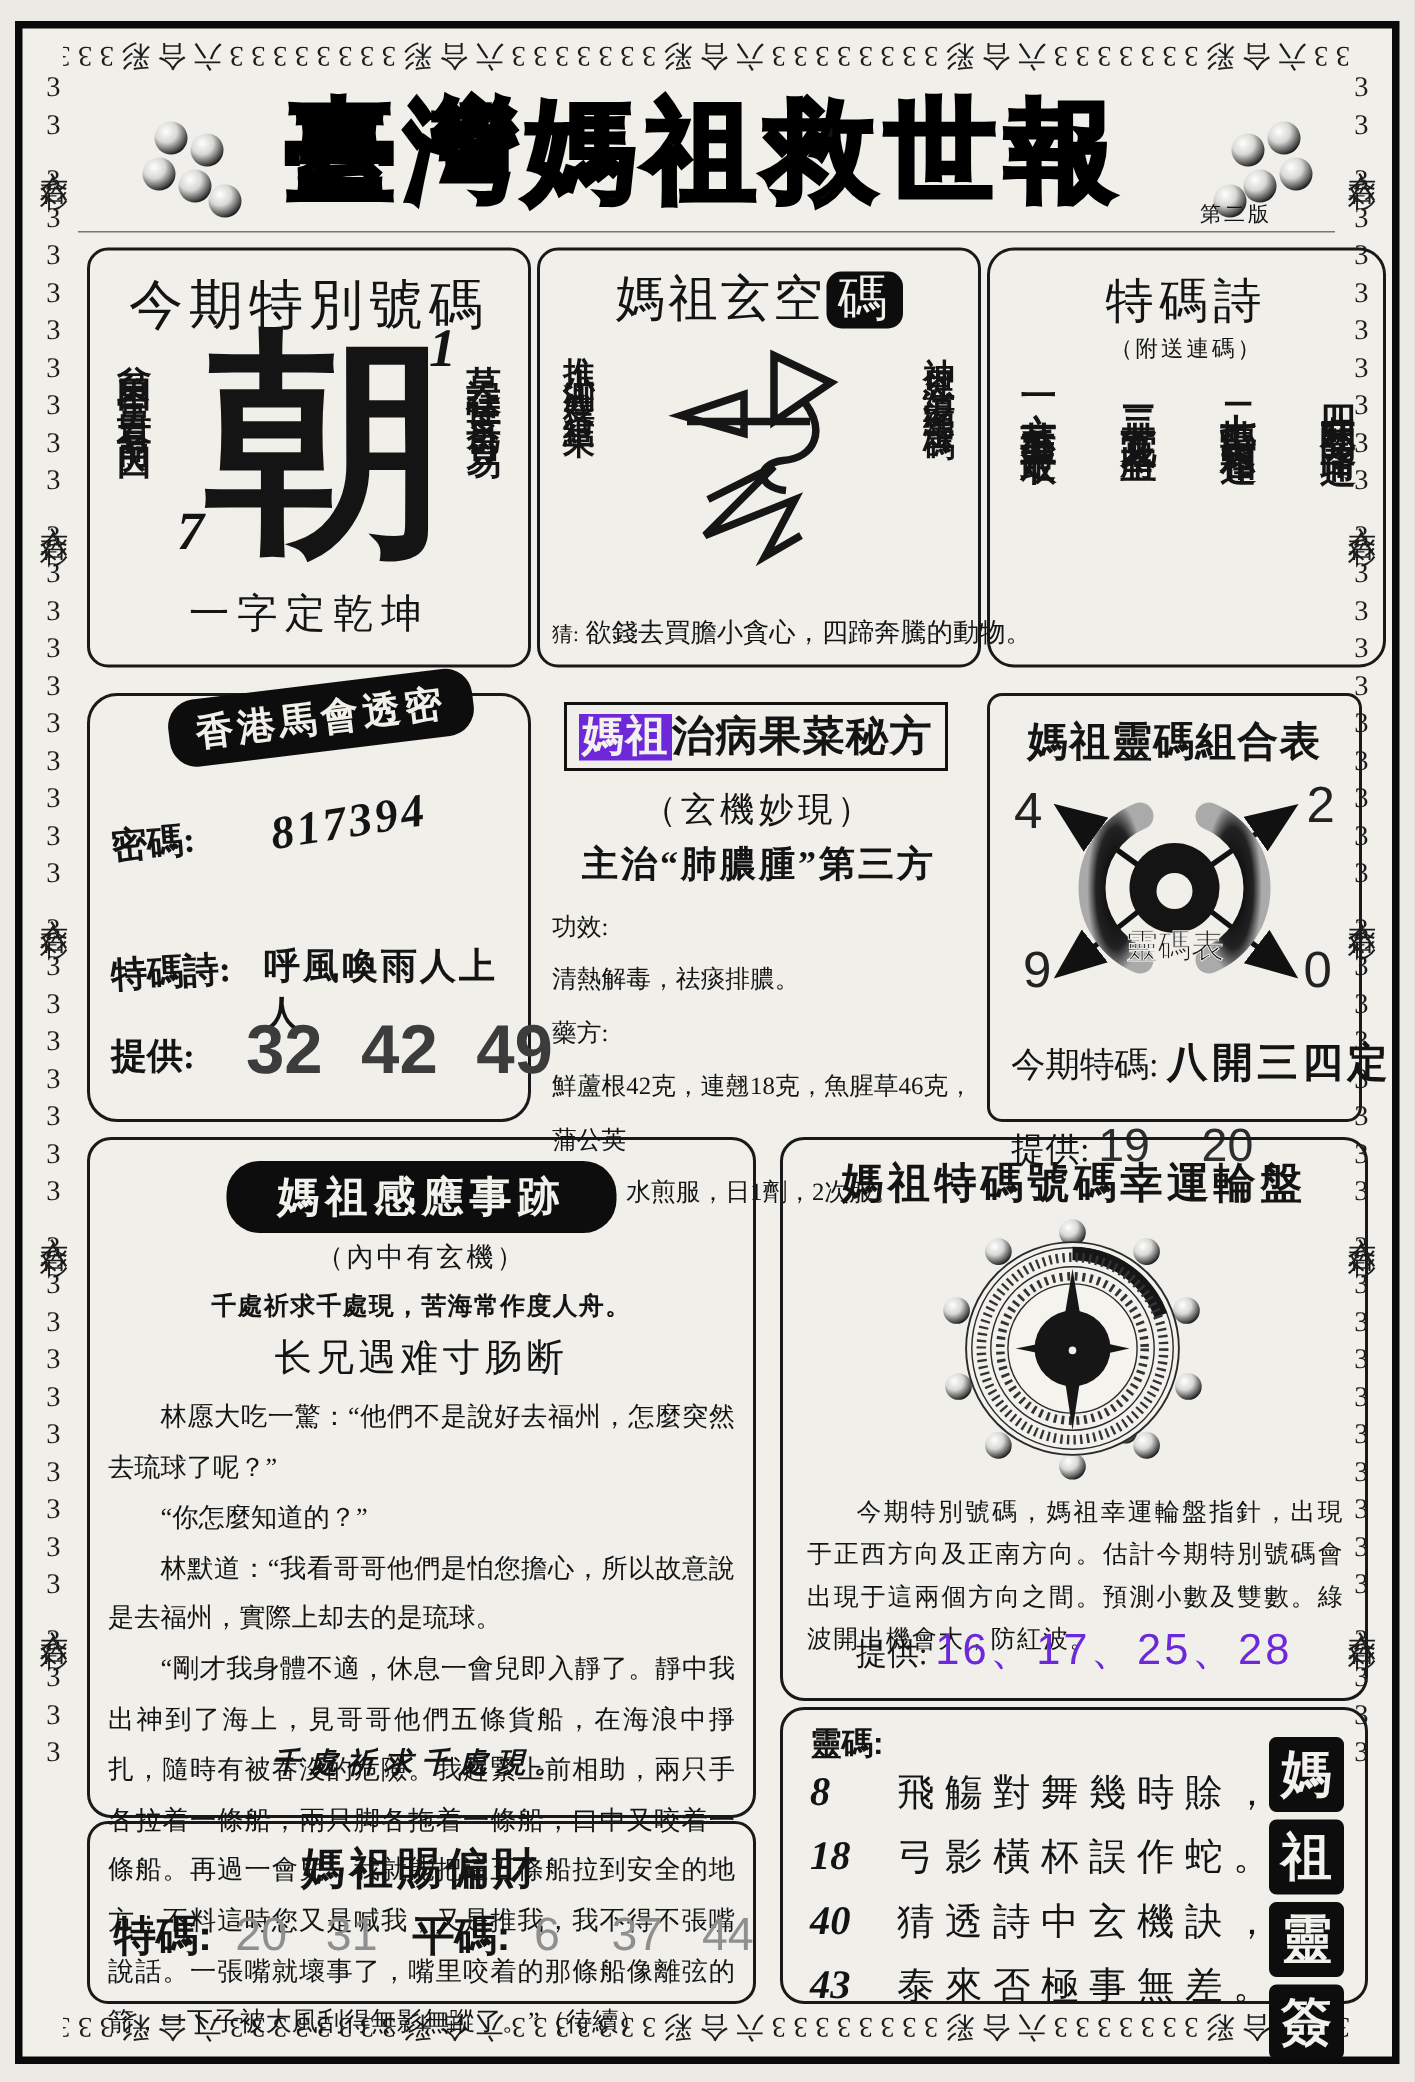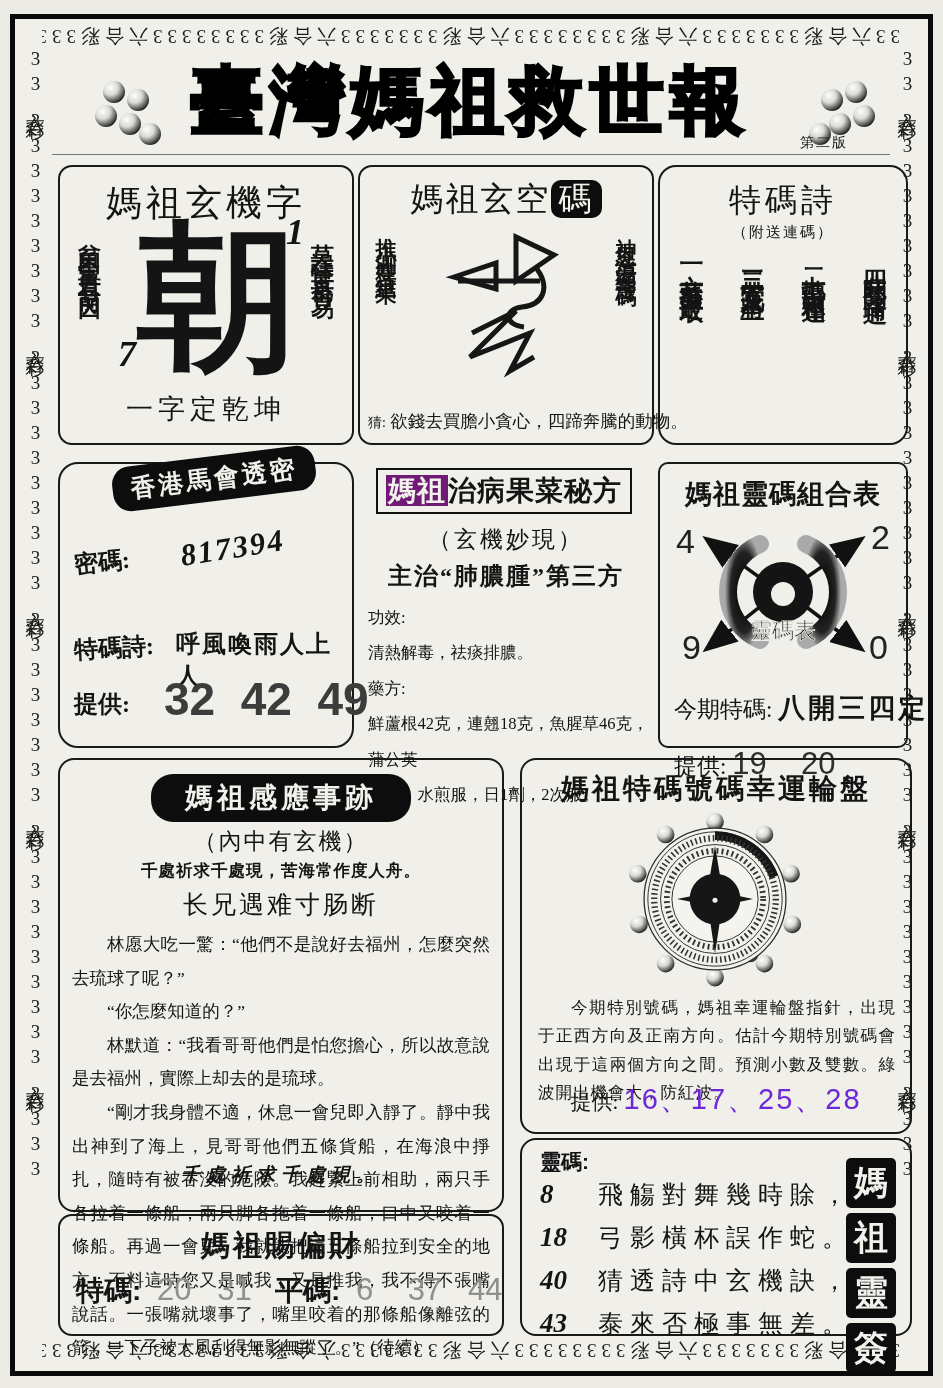--- a/index.html
+++ b/index.html
@@ -53,37 +53,37 @@
             padding:6px 18px;font-size:25px;letter-spacing:3px;font-weight:bold;transform:rotate(-7deg);white-space:nowrap;}
   .hk-row{position:absolute;left:14px;font-size:24px;font-weight:bold;}
   .hk-pass-lb{top:82px;transform:rotate(-5deg);}
   .hk-pass{left:120px;top:66px;font-size:31px;font-style:italic;transform:rotate(-9deg);letter-spacing:2px;}
   .hk-poem-lb{top:168px;transform:rotate(-3deg);}
   .hk-poem{left:116px;top:164px;font-family:"Liberation Sans",sans-serif;font-size:24px;font-weight:bold;letter-spacing:2px;}
   .hk-prov-lb{top:224px;}
   .hk-nums{left:104px;top:208px;font-family:"Liberation Sans","DejaVu Sans",sans-serif;font-size:46px;color:#3c3c3c;white-space:pre;}
   
   .rc-title{position:absolute;left:14px;top:6px;border:2px solid #111;padding:2px 8px;font-size:28px;font-weight:bold;letter-spacing:1px;white-space:nowrap;}
-  .rc-title .inv{background:#701a75;color:#f2f1ec;padding:0 2px;}
+  .rc-title .inv{background:#6d28d9;color:#f2f1ec;padding:0 2px;}
   .rc-sub{position:absolute;left:0;right:0;top:62px;text-align:center;font-size:23px;letter-spacing:3px;}
   .rc-ind{position:absolute;left:0;right:0;top:98px;text-align:center;font-size:24px;font-weight:bold;letter-spacing:2px;}
   .rc-body{position:absolute;left:6px;right:0;top:138px;font-size:16.5px;line-height:2.15;}
   
   .cb-title{position:absolute;left:0;right:0;top:12px;text-align:center;font-family:"Liberation Sans",sans-serif;font-size:27px;font-weight:900;letter-spacing:1px;}
   .cb-diagram{position:absolute;left:8px;right:8px;top:52px;height:160px;}
   .cb-num{position:absolute;font-family:"Liberation Sans",sans-serif;font-size:34px;color:#222;}
   .cb-tl{left:8px;top:6px;} .cb-tr{right:8px;top:2px;} .cb-bl{left:14px;top:112px;} .cb-br{right:10px;top:112px;}
   .cb-special{position:absolute;left:14px;top:226px;font-size:23px;white-space:nowrap;}
   .cb-special .sp{font-size:27px;font-weight:bold;letter-spacing:3px;}
   .cb-prov{position:absolute;left:14px;top:282px;font-size:23px;}
   .cb-prov .n{font-family:"Liberation Sans",sans-serif;font-size:31px;color:#2e2e2e;white-space:pre;}
   
   .st-badge{position:absolute;left:91px;top:14px;width:260px;background:#0d0d0d;color:#f2f1ec;border-radius:22px;
             text-align:center;font-size:28px;font-weight:bold;letter-spacing:4px;padding:5px 0;}
-  .st-sub{position:absolute;left:0;right:0;top:66px;text-align:center;font-size:23px;letter-spacing:2px;}
+  .st-sub{position:absolute;left:0;right:0;top:66px;text-align:center;font-size:18px;letter-spacing:2px;}
   .st-motto{position:absolute;left:0;right:0;top:100px;text-align:center;font-family:"Liberation Sans",sans-serif;font-size:16.5px;font-weight:bold;letter-spacing:1px;}
   .st-head{position:absolute;left:0;right:0;top:128px;text-align:center;font-size:25px;letter-spacing:3px;}
   .st-body{position:absolute;left:12px;right:12px;top:168px;font-size:17.5px;line-height:1.92;text-align:justify;}
   .st-body p{margin:0;text-indent:2em;}
   .st-foot{position:absolute;left:0;right:0;bottom:22px;text-align:center;font-size:19px;font-style:italic;font-weight:bold;letter-spacing:6px;}
   
   .wh-title{position:absolute;left:0;right:0;top:10px;text-align:center;font-size:28px;font-weight:bold;letter-spacing:3px;}
   .wh-svg{position:absolute;left:58px;top:44px;}
   .wh-desc{position:absolute;left:16px;right:14px;top:234px;font-size:16.5px;line-height:1.72;letter-spacing:1px;text-align:justify;}
   .wh-desc .ind{display:block;text-indent:2em;}
@@ -134,21 +134,21 @@
     <circle cx="50" cy="14" r="11" fill="url(#ball)"></circle>
       <circle cx="26" cy="22" r="11" fill="url(#ball)"></circle>
     <circle cx="58" cy="38" r="11" fill="url(#ball)"></circle>
       <circle cx="34" cy="46" r="11" fill="url(#ball)"></circle>
     <circle cx="14" cy="56" r="11" fill="url(#ball)"></circle>
   </svg>
   <div class="edition">第二版</div>
   <div class="rule"></div>
 
   <div class="box" style="left:58px;top:165px;width:292px;height:276px;">
-    <div class="b1-title">媽祖玄機字</div>
+    <div class="b1-title">今期特別號碼</div>
     <div class="b1-left vtext">貧困富貴有前因</div>
     <div class="b1-right vtext">莫誤佳景爲可易</div>
     <div class="b1-big">朝</div>
     <div class="b1-n1">1</div>
     <div class="b1-n7">7</div>
     <div class="b1-foot">一字定乾坤</div>
   </div>
 
   <div class="box" style="left:358px;top:165px;width:292px;height:276px;">
     <div class="b2-title">
@@ -164,21 +164,21 @@
         <path d="M105 40 C118 58 112 76 90 78 C72 80 72 96 92 98"></path>
         <path d="M40 104 L84 82 L38 128 L98 104 L78 142 L102 128"></path>
       </g>
     </svg>
     <div class="b2-hint">
       <span class="lb">猜:</span>
       <span>欲錢去買膽小貪心，四蹄奔騰的動物。</span>
     </div>
   </div>
 
-  <div class="box" style="left:658px;top:165px;width:246px;height:276px;border-radius:18px;">
+  <div class="box" style="left:658px;top:165px;width:246px;height:276px;border-radius:18px;padding-left:16px;">
     <div class="b3-title">特碼詩</div>
     <div class="b3-sub">（附送連碼）</div>
     <div class="b3-cols">
       <div class="b3-col vtext">四八旺開一路通，</div>
       <div class="b3-col vtext">二七轉出六相逢。</div>
       <div class="b3-col vtext">三二帶九又將至，</div>
       <div class="b3-col vtext">一六莊重五定取。</div>
     </div>
   </div>
 

